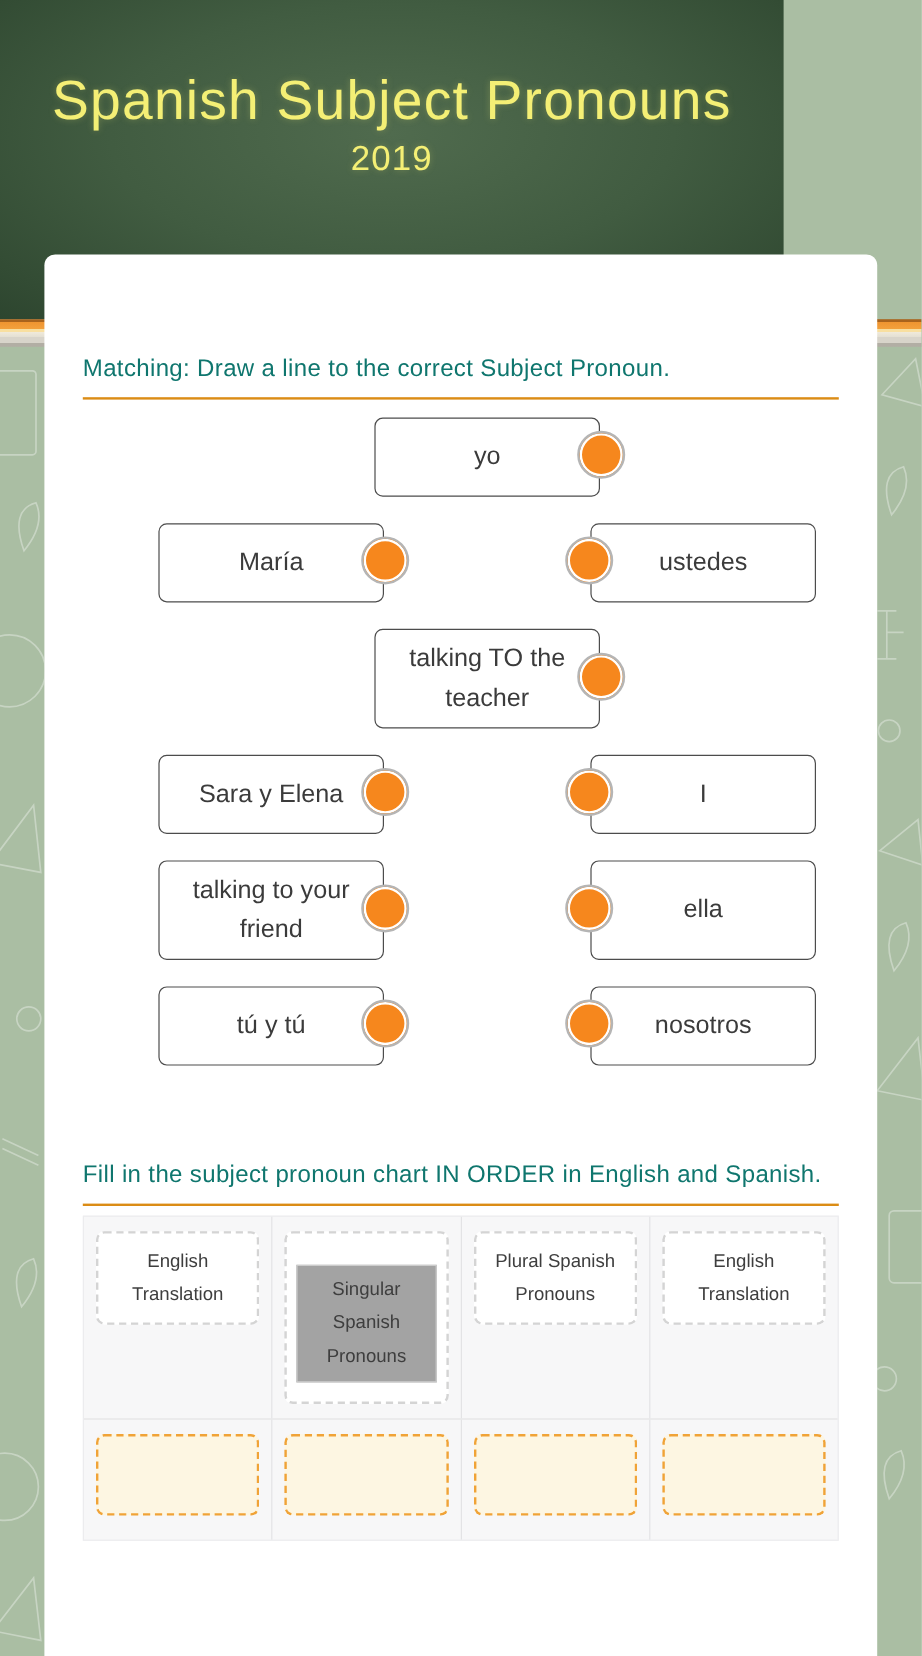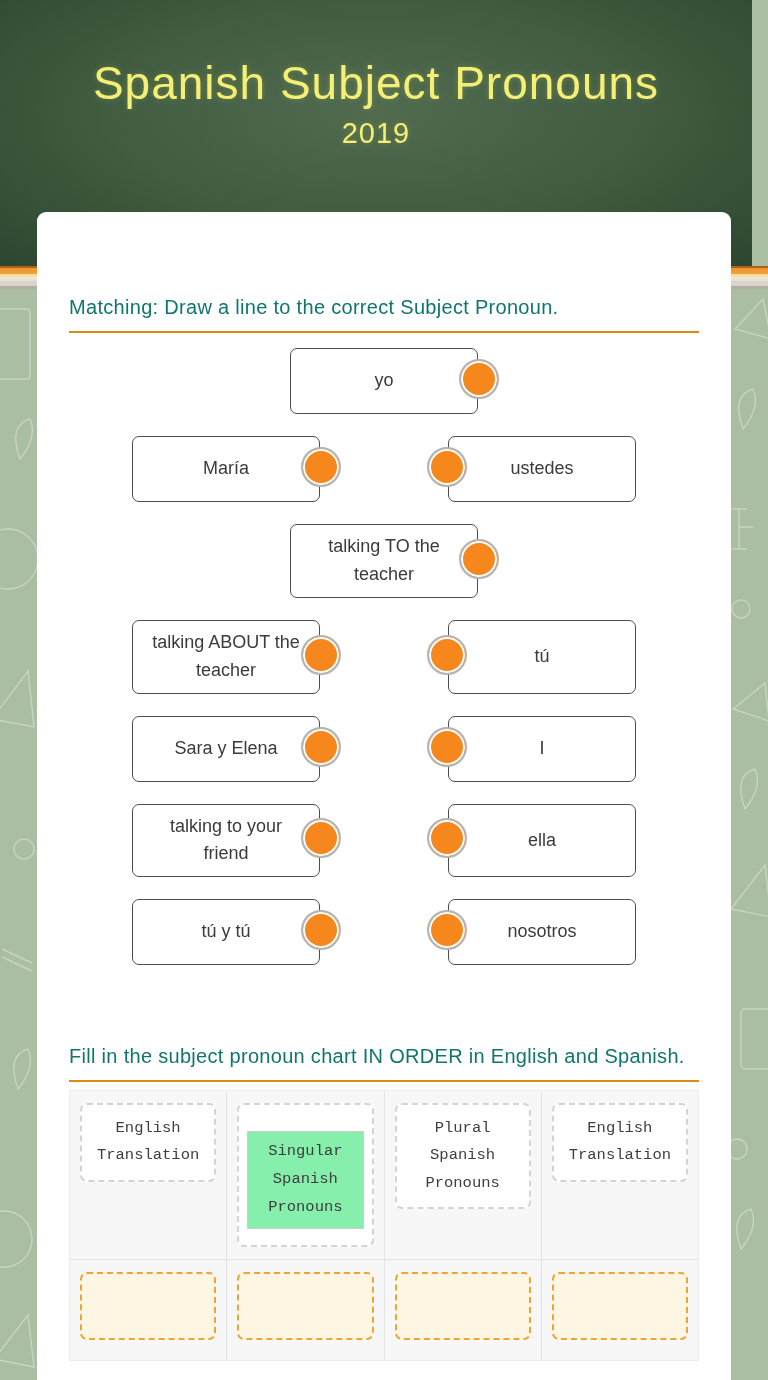--- a/index.html
+++ b/index.html
@@ -8,21 +8,21 @@
     width: 768px; height: 1380px;
     overflow: hidden;
     font-family: "Liberation Sans", sans-serif;
     background: #aabea3;
     position: relative;
   }
 
   
   .chalkboard {
     position: absolute; top: 0; left: 0;
-    width: 752px; height: 266px;
+    width: 653px; height: 266px;
     background: radial-gradient(ellipse 75% 85% at 50% 42%, #506b4e 0%, #415c41 48%, #334c34 82%, #2b432d 100%);
     z-index: 1;
   }
   .board-title {
     position: absolute; top: 52px; left: 0; width: 100%;
     text-align: center;
     color: #f4ef75;
     font-size: 46px;
     line-height: 1.35;
     letter-spacing: 1px;
@@ -90,23 +90,24 @@
     min-height: 66px;
     background: #fff;
     border: 1px solid #4c4c4c;
     border-radius: 7px;
     position: relative;
     display: flex;
     align-items: center;
     justify-content: center;
     text-align: center;
     padding: 8px 14px;
-    font-size: 18px;
+    font-size: 21px;
     line-height: 1.55;
     color: #3b3b3b;
+    margin-left: 44px;
   }
   .dot {
     position: absolute; top: 50%;
     width: 40px; height: 40px;
     margin-top: -22px;
     border-radius: 50%;
     background: #f6871d;
     border: 2px solid #b5b5b5;
     box-shadow: inset 0 0 0 2px #ffffff;
   }
@@ -119,38 +120,37 @@
     margin-top: 8px;
     background: #f7f7f8;
     border: 1px solid #ececee;
   }
   .trow { display: flex; }
   .trow.header-row { border-bottom: 1px solid #e3e3e5; min-height: 148px; }
   .tcell {
     flex: 1 1 0;
     padding: 12px 10px;
     border-left: 1px solid #e3e3e5;
-    font-family: Liberation Mono, monospace;
   }
   .tcell:first-child { border-left: none; }
 
   .dropzone.gray {
     border: 2px dashed #d4d4d4;
     border-radius: 7px;
     background: #ffffff;
     padding: 10px 4px;
     text-align: center;
     font-size: 15.5px;
     color: #3e3e3e;
     line-height: 1.75;
   }
   .dropzone.gray.tall { padding: 26px 8px 16px 8px; }
   .drag-tile {
     border: 1px solid #cccccc;
-    background: #86efac;
+    background: #a3a3a3;
     padding: 6px 6px;
     text-align: center;
     font-size: 15.5px;
     color: #3e3e3e;
     line-height: 1.8;
   }
   .trow.answer-row { height: 100px; }
   .dropzone.orange {
     border: 2px dashed #f0a337;
     border-radius: 7px;
@@ -220,30 +220,20 @@
         </div>
       </div>
 
       <div class="match-row">
         <div class="match-box left">
           <span class="match-label">talking TO the teacher</span>
           <span class="dot"></span>
         </div>
       </div>
 
-      <div class="match-row">
-        <div class="match-box left">
-          <span class="match-label">talking ABOUT the teacher</span>
-          <span class="dot"></span>
-        </div>
-        <div class="match-box right">
-          <span class="dot"></span>
-          <span class="match-label">tú</span>
-        </div>
-      </div>
 
       <div class="match-row">
         <div class="match-box left">
           <span class="match-label">Sara y Elena</span>
           <span class="dot"></span>
         </div>
         <div class="match-box right">
           <span class="dot"></span>
           <span class="match-label">I</span>
         </div>

